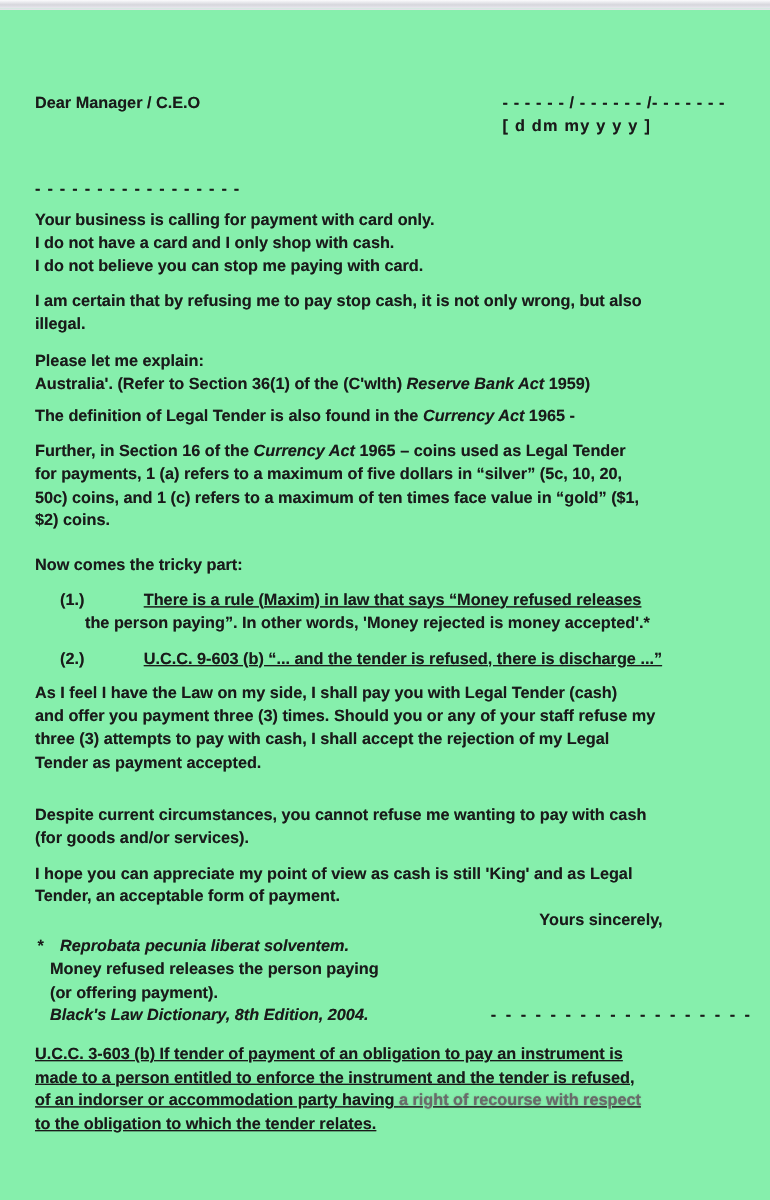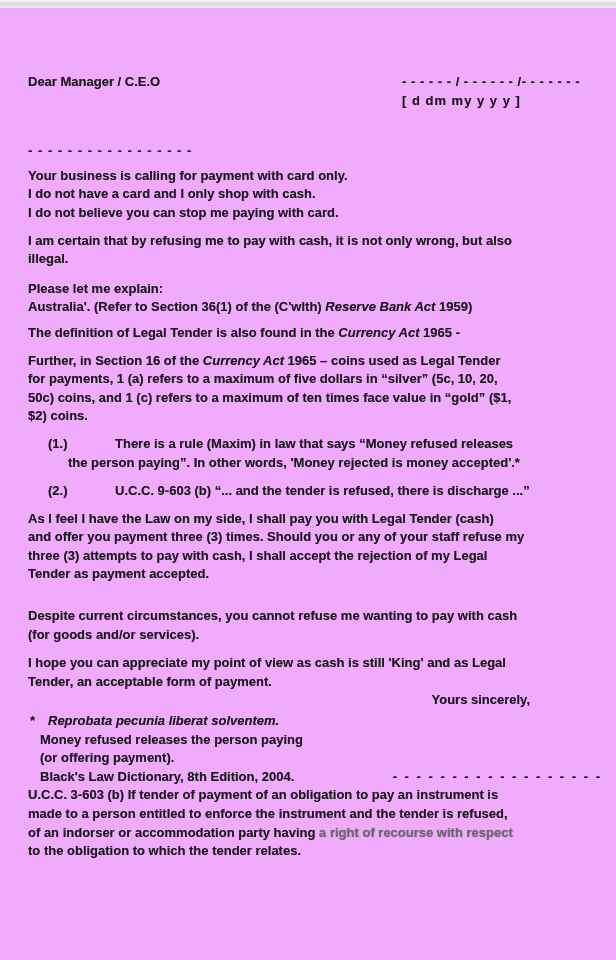--- a/index.html
+++ b/index.html
@@ -1,19 +1,19 @@
 <!DOCTYPE html>
 <html><head>
 <meta charset="utf-8">
 <style>
   html,body { margin:0; padding:0; }
   .page {
     position:relative;
     width:616px; height:960px;
-    background:#f0abfc;
+    background:#86efac;
     overflow:hidden;
     font-family:"Liberation Sans", sans-serif;
     font-weight:bold;
     color:#1a1a1a;
     font-size:13px;
     line-height:18.6px;
     text-shadow:0 0 .5px rgba(0,0,0,.45);
   }
   .top-strip {
     position:absolute; top:0; left:0; right:0; height:7px;
@@ -34,33 +34,33 @@
 
   .para-intro   { margin-top:6px; }
   .para-certain { margin-top:9px; }
   .para-explain { margin-top:11px; }
   .para-definition { margin-top:7px; }
   .para-further { margin-top:9px; }
   .para-tricky  { margin-top:17px; }
   .num-item     { position:relative; padding-left:40px; margin-top:9px; }
   .num-item.second { margin-top:10px; }
   .num-item .num { position:absolute; left:20px; top:0; }
-  .num-item .line:first-child { text-indent:47px; }
+  .num-item .line:first-child { text-indent:47px;text-decoration:underline; }
   .para-feel    { margin-top:9px; }
   .para-despite { margin-top:23px; }
   .para-hope    { margin-top:10px; }
   .closing-row  { margin-top:0; text-align:right; padding-right:60px; }
   .footnote     { margin-top:2px; position:relative; }
   .footnote .marker { position:absolute; left:2px; top:0; }
   .fn-latin  { padding-left:20px; font-style:italic; }
   .fn-line   { padding-left:12px; }
   .fn-source-row { display:flex; justify-content:space-between; align-items:flex-start; }
-  .fn-source { padding-left:12px; }
+  .fn-source { padding-left:12px; font-style:italic; }
   .sig-dashes { letter-spacing:2px; white-space:nowrap; margin-right:-12px; }
-  .para-ucc { margin-top:0; }
+  .para-ucc { margin-top:12px;text-decoration:underline; }
 </style>
 </head>
 <body>
 
 <div class="page">
   <div class="top-strip"></div>
 
   <div class="letter">
 
     <div class="header-row">
@@ -77,40 +77,41 @@
 
     <div class="sender-dashes">- - - - - - - - - - - - - - - - -</div>
 
     <div class="para-intro">
         <div class="line"><span>Your business is calling for payment with card only.</span></div>
         <div class="line"><span>I do not have a card and I only shop with cash.</span></div>
         <div class="line"><span>I do not believe you can stop me paying with card.</span></div>
       </div>
 
     <div class="para-certain">
-        <div class="line"><span>I am certain that by refusing me to pay with cash, it is not only wrong, but also</span></div>
+        <div class="line"><span>I am certain that by refusing me to pay stop cash, it is not only wrong, but also</span></div>
         <div class="line"><span>illegal.</span></div>
       </div>
 
     <div class="para-explain">
         <div class="line"><span>Please let me explain:</span></div>
         <div class="line"><span>Australia'. (Refer to Section 36(1) of the (C'wlth) </span><span class="it">Reserve Bank Act</span><span> 1959)</span></div>
       </div>
 
     <div class="para-definition">
         <div class="line"><span>The definition of Legal Tender is also found in the </span><span class="it">Currency Act</span><span> 1965 -</span></div>
       </div>
 
     <div class="para-further">
         <div class="line"><span>Further, in Section 16 of the </span><span class="it">Currency Act</span><span> 1965 – coins used as Legal Tender</span></div>
         <div class="line"><span>for payments, 1 (a) refers to a maximum of five dollars in “silver” (5c, 10, 20,</span></div>
         <div class="line"><span>50c) coins, and 1 (c)  refers to a maximum of ten times face value in “gold” ($1,</span></div>
         <div class="line"><span>$2) coins.</span></div>
       </div>
 
+    <div class="para-tricky">Now comes the tricky part:</div>
 
     <div class="num-item">
       <span class="num">(1.)</span>
       <div>
           <div class="line"><span>There is a rule (Maxim) in law that says “Money refused releases</span></div>
           <div class="line"><span>the person paying”. In other words, 'Money rejected is money accepted'.*</span></div>
         </div>
     </div>
 
     <div class="num-item second">

